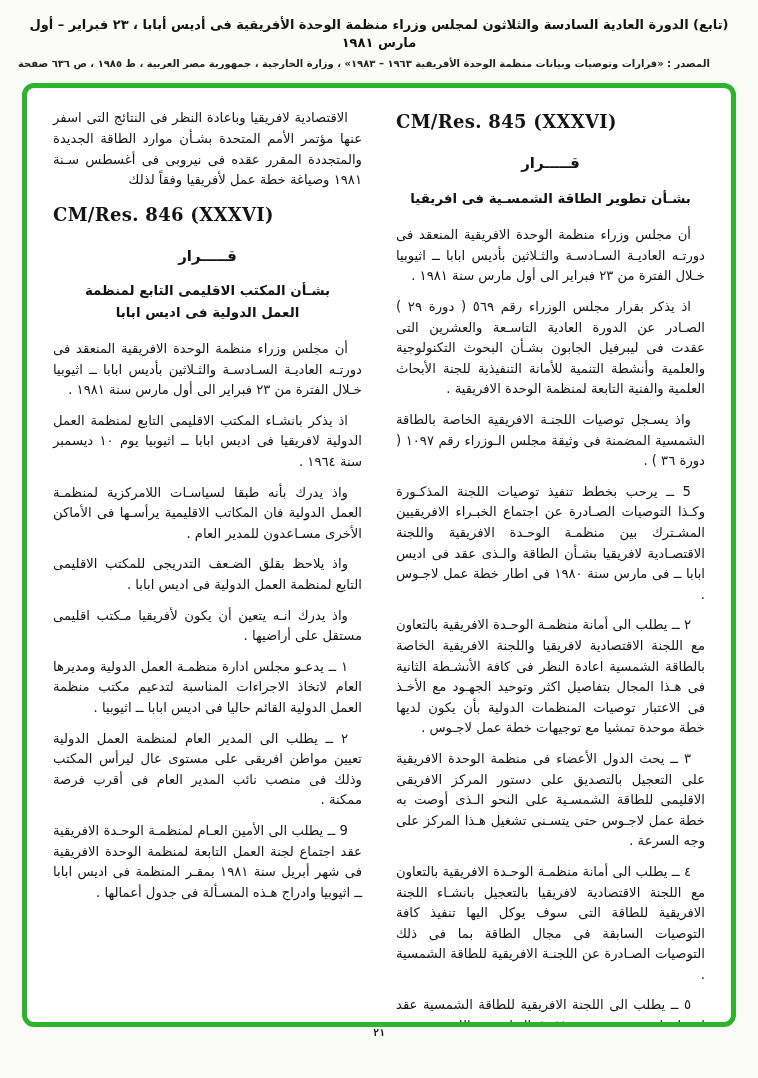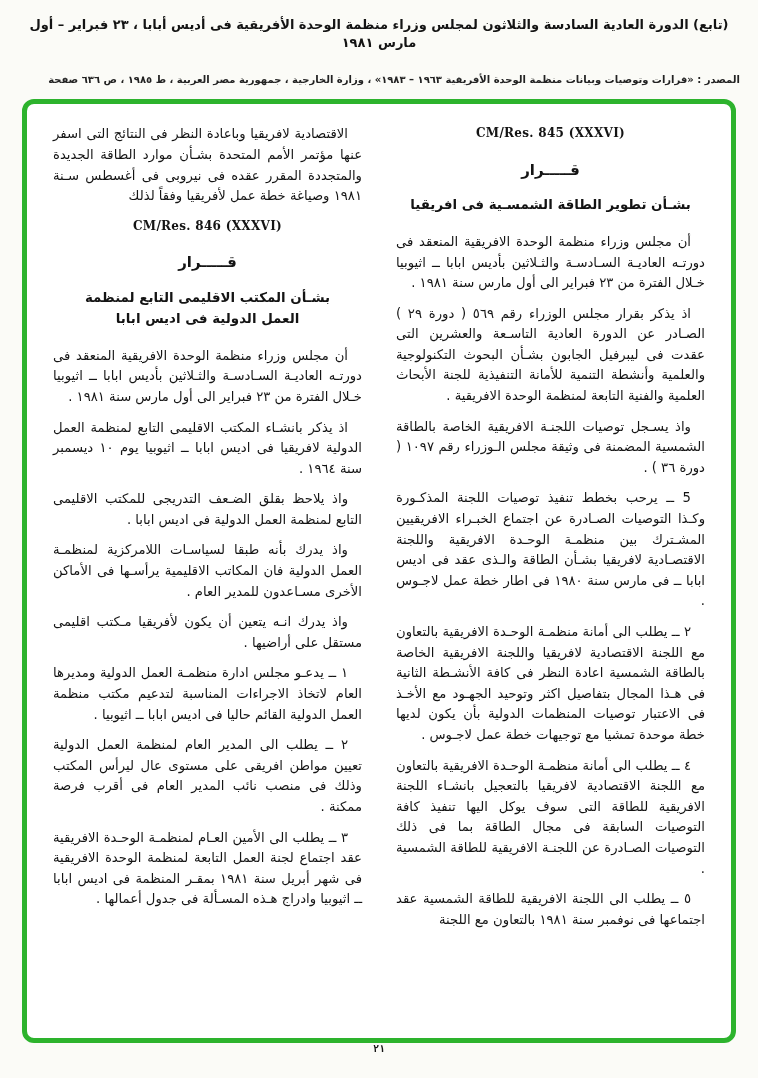--- a/index.html
+++ b/index.html
@@ -12,46 +12,46 @@
     font-family:"DejaVu Sans", sans-serif;
   }
   .page { width:758px; height:862px; display:flex; flex-direction:column; }
 
   .page-header { flex:none; padding:16px 18px 0; }
   .header-line {
     direction:rtl; text-align:center;
     font-weight:bold; font-size:13px; line-height:1.4;
   }
   .source-line {
-    direction:rtl; text-align:right;
+    direction:rtl; text-align:left;
     font-weight:bold; font-size:10px; line-height:1.5;
-    margin-top:20px; color:#222;
+    margin-top:4px; color:#222;
   }
 
   .frame {
     flex:none;
     margin:12px 22px 0;
     height:944px;
     border:5px solid var(--frame_green);
     border-radius:12px;
     background:#fff;
     padding:20px 26px 16px;
     overflow:hidden;
   }
   .columns { display:flex; direction:rtl; gap:34px; height:100%; }
   .col {
     flex:1 1 0; min-width:0;
     direction:rtl; text-align:justify;
     font-size:13.2px; line-height:1.56;
   }
 
   .res-id {
-    direction:ltr; text-align:center; unicode-bidi:embed;
+    direction:ltr; text-align:left; unicode-bidi:embed;
     font-family:"DejaVu Serif", serif;
-    font-weight:bold; font-size:12px; letter-spacing:.3px;
+    font-weight:bold; font-size:18px; letter-spacing:.3px;
     margin:0 0 16px;
   }
   .res-id-left { }
   .res-title {
     margin:4px 0 10px; text-align:center;
     font-size:15px; font-weight:bold; letter-spacing:1px;
   }
   .res-subtitle {
     margin:12px auto 16px; max-width:92%;
     text-align:center; font-size:13.4px; font-weight:bold; line-height:1.6;
@@ -77,37 +77,38 @@
 
       <section class="col">
         <div class="res-id">CM/Res. 845 (XXXVI)</div>
         <h2 class="res-title">قـــــرار</h2>
         <h3 class="res-subtitle">بشـأن تطوير الطاقة الشمسـية فى افريقيا</h3>
         <p class="para">أن مجلس وزراء منظمة الوحدة الافريقية المنعقد فى دورتـه العاديـة السـادسـة والثـلاثين بأديس ابابا ــ اثيوبيا خـلال الفترة من ٢٣ فبراير الى أول مارس سنة ١٩٨١ .</p>
         <p class="para">اذ يذكر بقرار مجلس الوزراء رقم ٥٦٩ ( دورة ٢٩ ) الصـادر عن الدورة العادية التاسـعة والعشرين التى عقدت فى ليبرفيل الجابون بشـأن البحوث التكنولوجية والعلمية وأنشطة التنمية للأمانة التنفيذية للجنة الأبحاث العلمية والفنية التابعة لمنظمة الوحدة الافريقية .</p>
         <p class="para">واذ يسـجل توصيات اللجنـة الافريقية الخاصة بالطاقة الشمسية المضمنة فى وثيقة مجلس الـوزراء رقم ١٠٩٧ ( دورة ٣٦ ) .</p>
         <p class="para">5 ــ يرحب بخطط تنفيذ توصيات اللجنة المذكـورة وكـذا التوصيات الصـادرة عن اجتماع الخبـراء الافريقيين المشـترك بين منظمـة الوحـدة الافريقية واللجنة الاقتصـادية لافريقيا بشـأن الطاقة والـذى عقد فى اديس ابابا ــ فى مارس سنة ١٩٨٠ فى اطار خطة عمل لاجـوس .</p>
         <p class="para">٢ ــ يطلب الى أمانة منظمـة الوحـدة الافريقية بالتعاون مع اللجنة الاقتصادية لافريقيا واللجنة الافريقية الخاصة بالطاقة الشمسية اعادة النظر فى كافة الأنشـطة الثانية فى هـذا المجال بتفاصيل اكثر وتوحيد الجهـود مع الأخـذ فى الاعتبار توصيات المنظمات الدولية بأن يكون لديها خطة موحدة تمشيا مع توجيهات خطة عمل لاجـوس .</p>
+        <p class="para">٣ ــ يحث الدول الأعضاء فى منظمة الوحدة الافريقية على التعجيل بالتصديق على دستور المركز الافريقى الاقليمى للطاقة الشمسـية على النحو الـذى أوصت به خطة عمل لاجـوس حتى يتسـنى تشغيل هـذا المركز على وجه السرعة .</p>
         <p class="para">٤ ــ يطلب الى أمانة منظمـة الوحـدة الافريقية بالتعاون مع اللجنة الاقتصادية لافريقيا بالتعجيل بانشـاء اللجنة الافريقية للطاقة التى سوف يوكل اليها تنفيذ كافة التوصيات السابقة فى مجال الطاقة بما فى ذلك التوصيات الصـادرة عن اللجنـة الافريقية للطاقة الشمسية .</p>
         <p class="para">٥ ــ يطلب الى اللجنة الافريقية للطاقة الشمسية عقد اجتماعها فى نوفمبر سنة ١٩٨١ بالتعاون مع اللجنة</p>
       </section>
 
       <section class="col">
         <p class="para">الاقتصادية لافريقيا وباعادة النظر فى النتائج التى اسفر عنها مؤتمر الأمم المتحدة بشـأن موارد الطاقة الجديدة والمتجددة المقرر عقده فى نيروبى فى أغسطس سـنة ١٩٨١ وصياغة خطة عمل لأفريقيا وفقاً لذلك</p>
         <div class="res-id res-id-left">CM/Res. 846 (XXXVI)</div>
         <h2 class="res-title">قـــــرار</h2>
         <h3 class="res-subtitle">بشـأن المكتب الاقليمى التابع لمنظمة العمل الدولية فى اديس ابابا</h3>
         <p class="para">أن مجلس وزراء منظمة الوحدة الافريقية المنعقد فى دورتـه العاديـة السـادسـة والثـلاثين بأديس ابابا ــ اثيوبيا خـلال الفترة من ٢٣ فبراير الى أول مارس سنة ١٩٨١ .</p>
         <p class="para">اذ يذكر بانشـاء المكتب الاقليمى التابع لمنظمة العمل الدولية لافريقيا فى اديس ابابا ــ اثيوبيا يوم ١٠ ديسمبر سنة ١٩٦٤ .</p>
+        <p class="para">واذ يدرك بأنه طبقا لسياسـات اللامركزية لمنظمـة العمل الدولية فان المكاتب الاقليمية يرأسـها فى الأماكن الأخرى مسـاعدون للمدير العام .</p>
         <p class="para">واذ يلاحظ بقلق الضـعف التدريجى للمكتب الاقليمى التابع لمنظمة العمل الدولية فى اديس ابابا .</p>
-        <p class="para">واذ يدرك بأنه طبقا لسياسـات اللامركزية لمنظمـة العمل الدولية فان المكاتب الاقليمية يرأسـها فى الأماكن الأخرى مسـاعدون للمدير العام .</p>
         <p class="para">واذ يدرك انـه يتعين أن يكون لأفريقيا مـكتب اقليمى مستقل على أراضيها .</p>
         <p class="para">١ ــ يدعـو مجلس ادارة منظمـة العمل الدولية ومديرها العام لاتخاذ الاجراءات المناسبة لتدعيم مكتب منظمة العمل الدولية القائم حاليا فى اديس ابابا ــ اثيوبيا .</p>
         <p class="para">٢ ــ يطلب الى المدير العام لمنظمة العمل الدولية تعيين مواطن افريقى على مستوى عال ليرأس المكتب وذلك فى منصب نائب المدير العام فى أقرب فرصة ممكنة .</p>
-        <p class="para">٣ ــ يطلب الى الأمين العـام لمنظمـة الوحـدة الافريقية عقد اجتماع لجنة العمل التابعة لمنظمة الوحدة الافريقية فى شهر أبريل سنة ١٩٨١ بمقـر المنظمة فى اديس ابابا ــ اثيوبيا وادراج هـذه المسـألة فى جدول أعمالها .</p>
+        <p class="para">9 ــ يطلب الى الأمين العـام لمنظمـة الوحـدة الافريقية عقد اجتماع لجنة العمل التابعة لمنظمة الوحدة الافريقية فى شهر أبريل سنة ١٩٨١ بمقـر المنظمة فى اديس ابابا ــ اثيوبيا وادراج هـذه المسـألة فى جدول أعمالها .</p>
       </section>
 
     </div>
   </main>
 
   <footer class="page-footer">
     <div class="page-number">٢١</div>
   </footer>
 
 </div>

